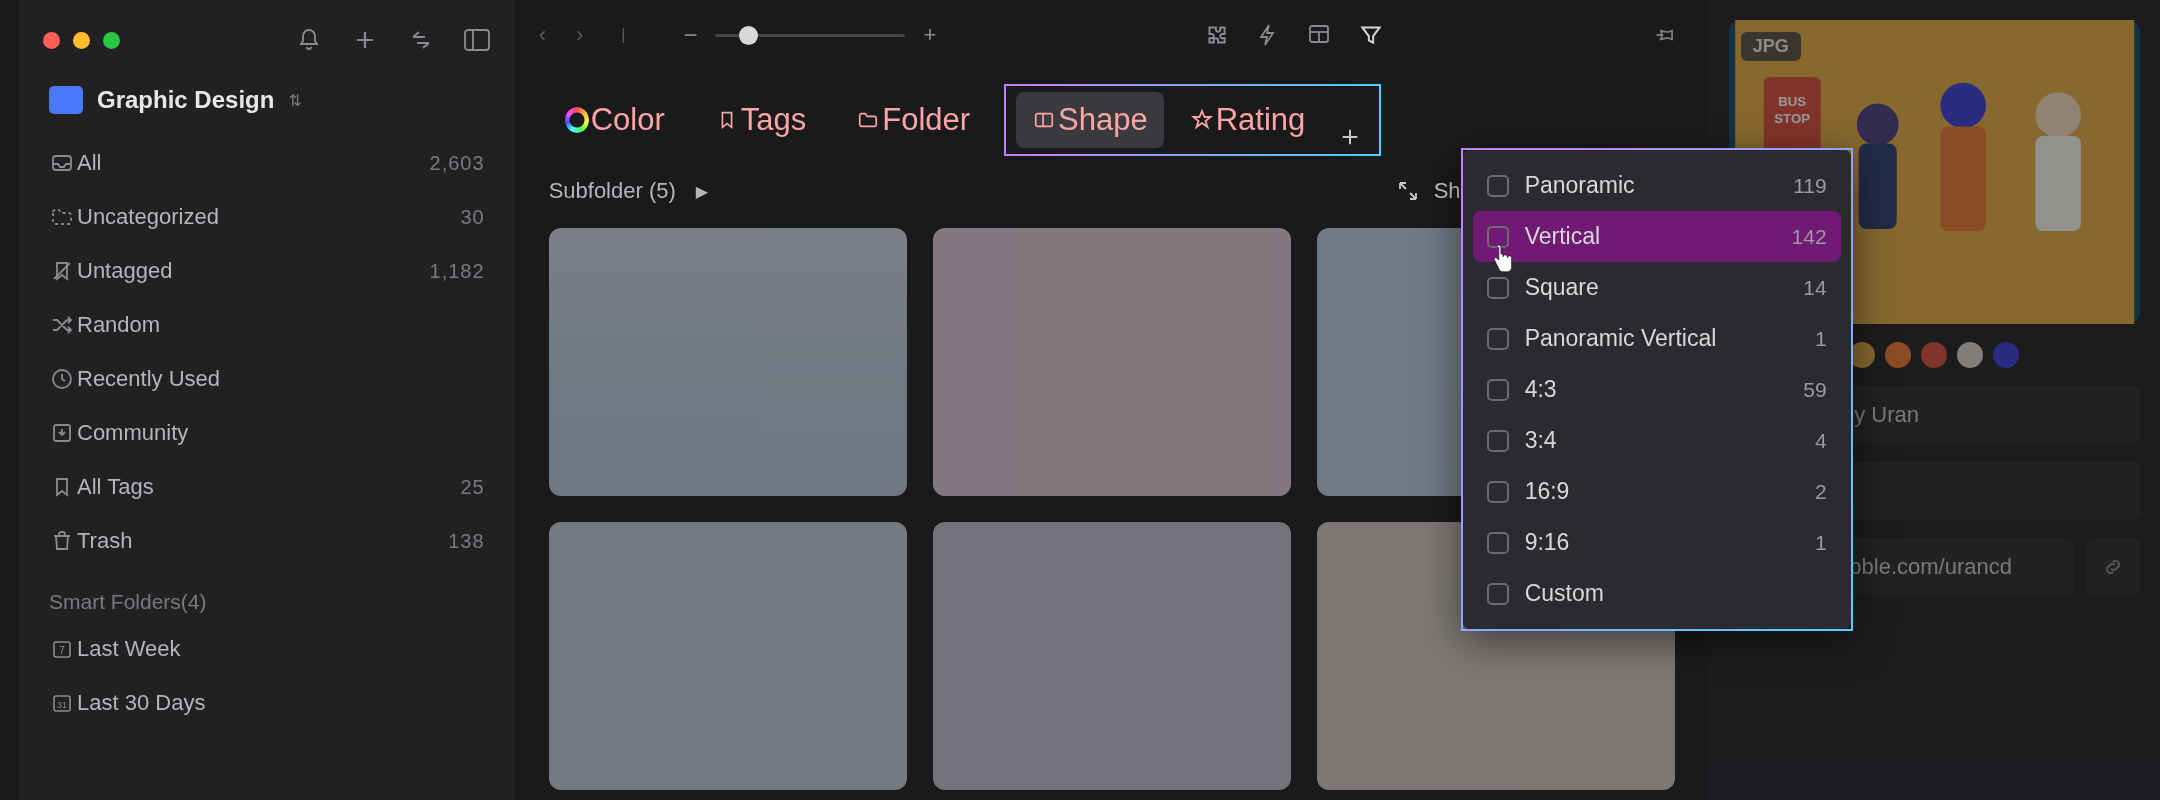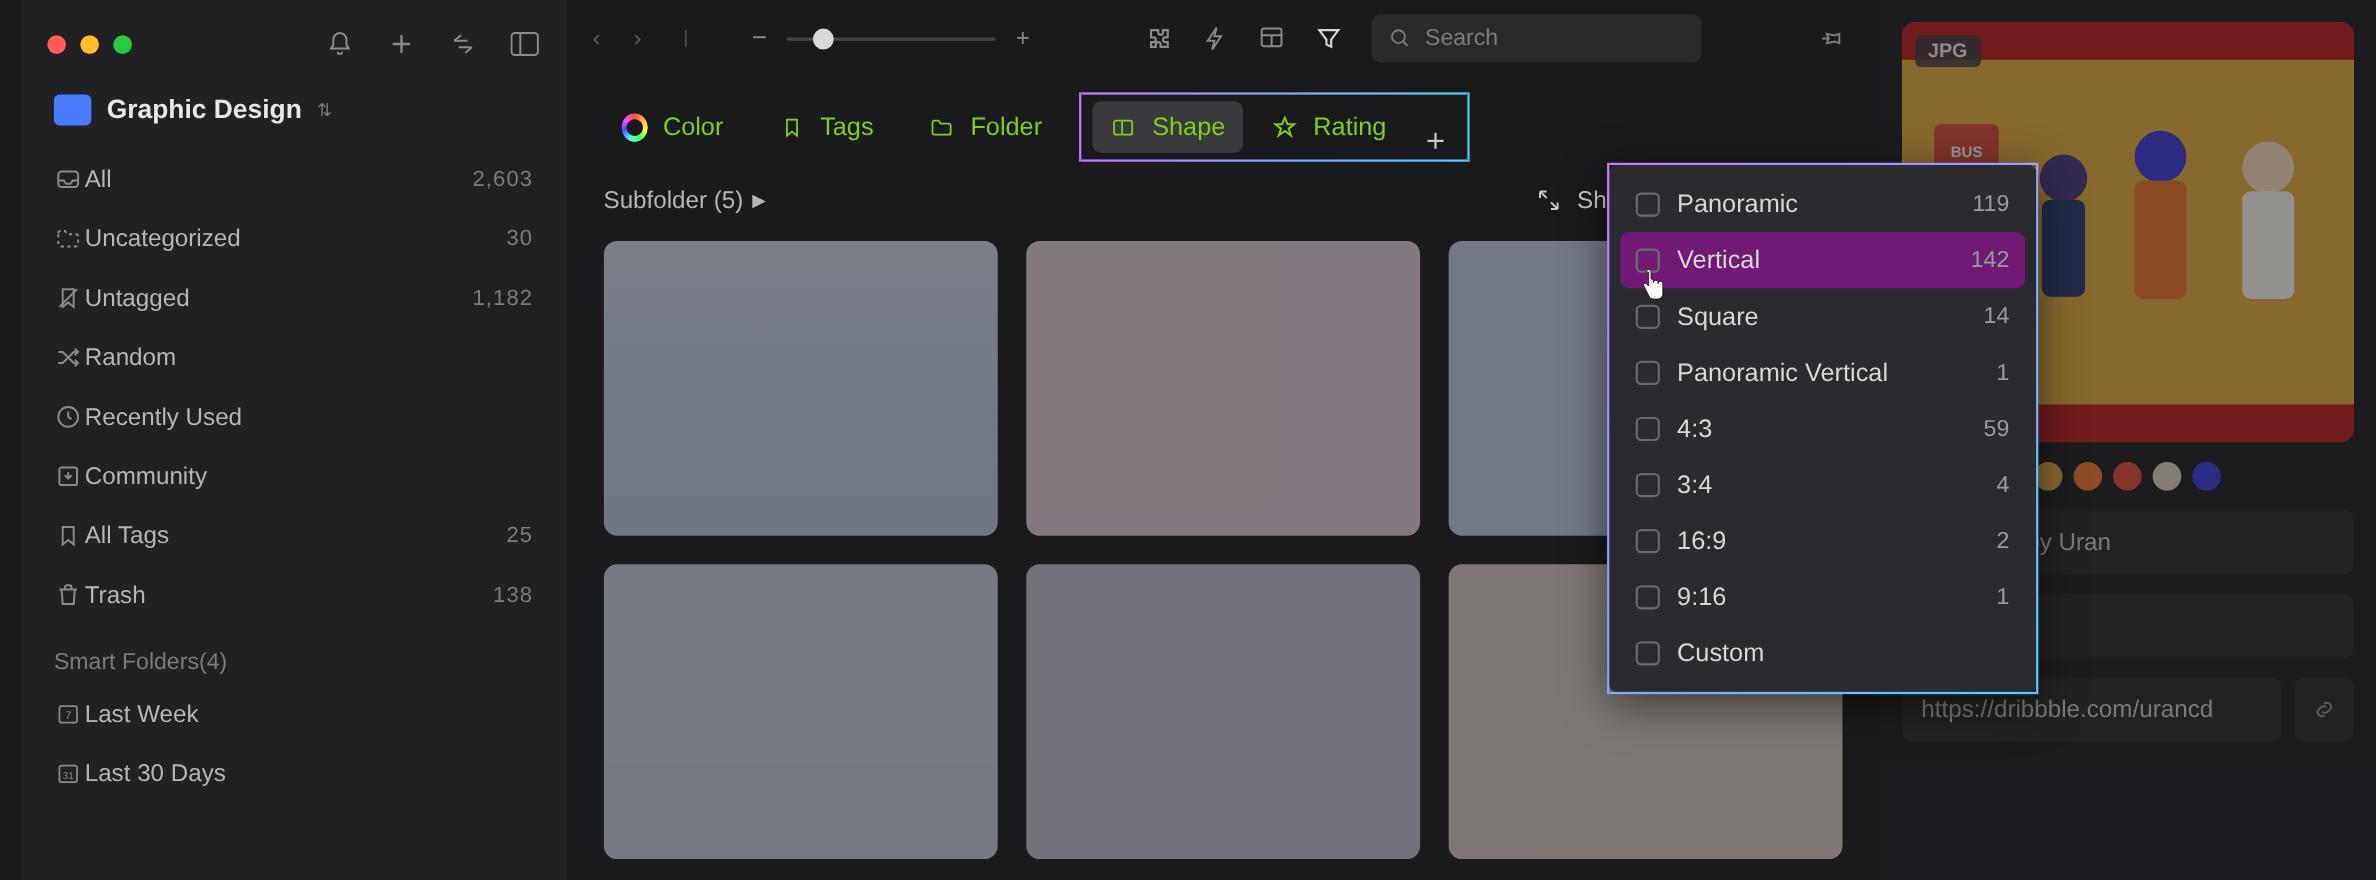--- a/index.html
+++ b/index.html
@@ -178,24 +178,24 @@
 }
 .filter-tabs {
   display: flex;
   align-items: center;
   gap: 18px;
   padding: 14px 34px;
 }
 .filter-tab {
   display: flex;
   align-items: center;
-  gap: 14px;
+  gap: 2px;
   padding: 10px 16px;
-  font-size: 23px;
-  color: #84cc16;
+  font-size: 31px;
+  color: #fca5a5;
   border-radius: 8px;
   cursor: pointer;
 }
 .filter-tab.active {
   background: #3a3a3e;
 }
 .filter-tab .fticon {
   width: 24px;
   height: 24px;
   display:flex;
@@ -223,21 +223,21 @@
 .subfolder-row {
   display: flex;
   align-items: center;
   padding: 8px 34px 18px 34px;
   font-size: 22px;
   color: #b5b5ba;
 }
 .subfolder-link {
   display: flex;
   align-items: center;
-  gap: 8px;
+  gap: 20px;
 }
 .show-sub {
   margin-left: auto;
   color: #c8c8c8;
   display: flex;
   align-items: center;
   gap: 14px;
 }
 .content-grid {
   padding: 6px 34px;
@@ -302,22 +302,22 @@
   width: 460px;
   background: #1f1f22;
   padding: 20px;
   display: flex;
   flex-direction: column;
   gap: 18px;
   opacity: 0.55;
 }
 .preview {
   width: 100%;
-  height: 382px;
-  background: #b91c1c;
+  height: 304px;
+  background: #0c4a6e;
   border-radius: 12px;
   position: relative;
 }
 .badge {
   position: absolute;
   top: 12px;
   left: 12px;
   background: rgba(60,60,60,0.85);
   color: #e8e8e8;
   font-size: 18px;
@@ -525,29 +525,20 @@
             <rect x="3" y="4" width="18" height="16" rx="2"></rect>
             <line x1="3" y1="10" x2="21" y2="10"></line>
             <line x1="12" y1="10" x2="12" y2="20"></line>
           </svg>
         </span>
       <span style="color:#d8d8d8">
           <svg width="26" height="26" viewBox="0 0 24 24" fill="none" stroke="currentColor" stroke-width="1.8">
             <path d="M4 5h16l-6 8v6l-4-2v-4L4 5z"></path>
           </svg>
         </span>
-    </div>
-    <div class="search-box">
-      <span>
-          <svg width="20" height="20" viewBox="0 0 24 24" fill="none" stroke="#7a7a7f" stroke-width="2">
-            <circle cx="10" cy="10" r="7"></circle>
-            <line x1="20" y1="20" x2="15" y2="15"></line>
-          </svg>
-        </span>
-      <input class="search-input" placeholder="Search" style="">
     </div>
     <span class="pin-icon">
         <svg width="24" height="24" viewBox="0 0 24 24" fill="none" stroke="currentColor" stroke-width="1.8">
           <path d="M14 4l6 6-4 2-4 6-2-4-4 4 4-4-4-2 6-4 2-4z" transform="rotate(45 12 12)"></path>
         </svg>
       </span>
   </div>
 
   <div class="filter-tabs">
     <div class="filter-tab">

